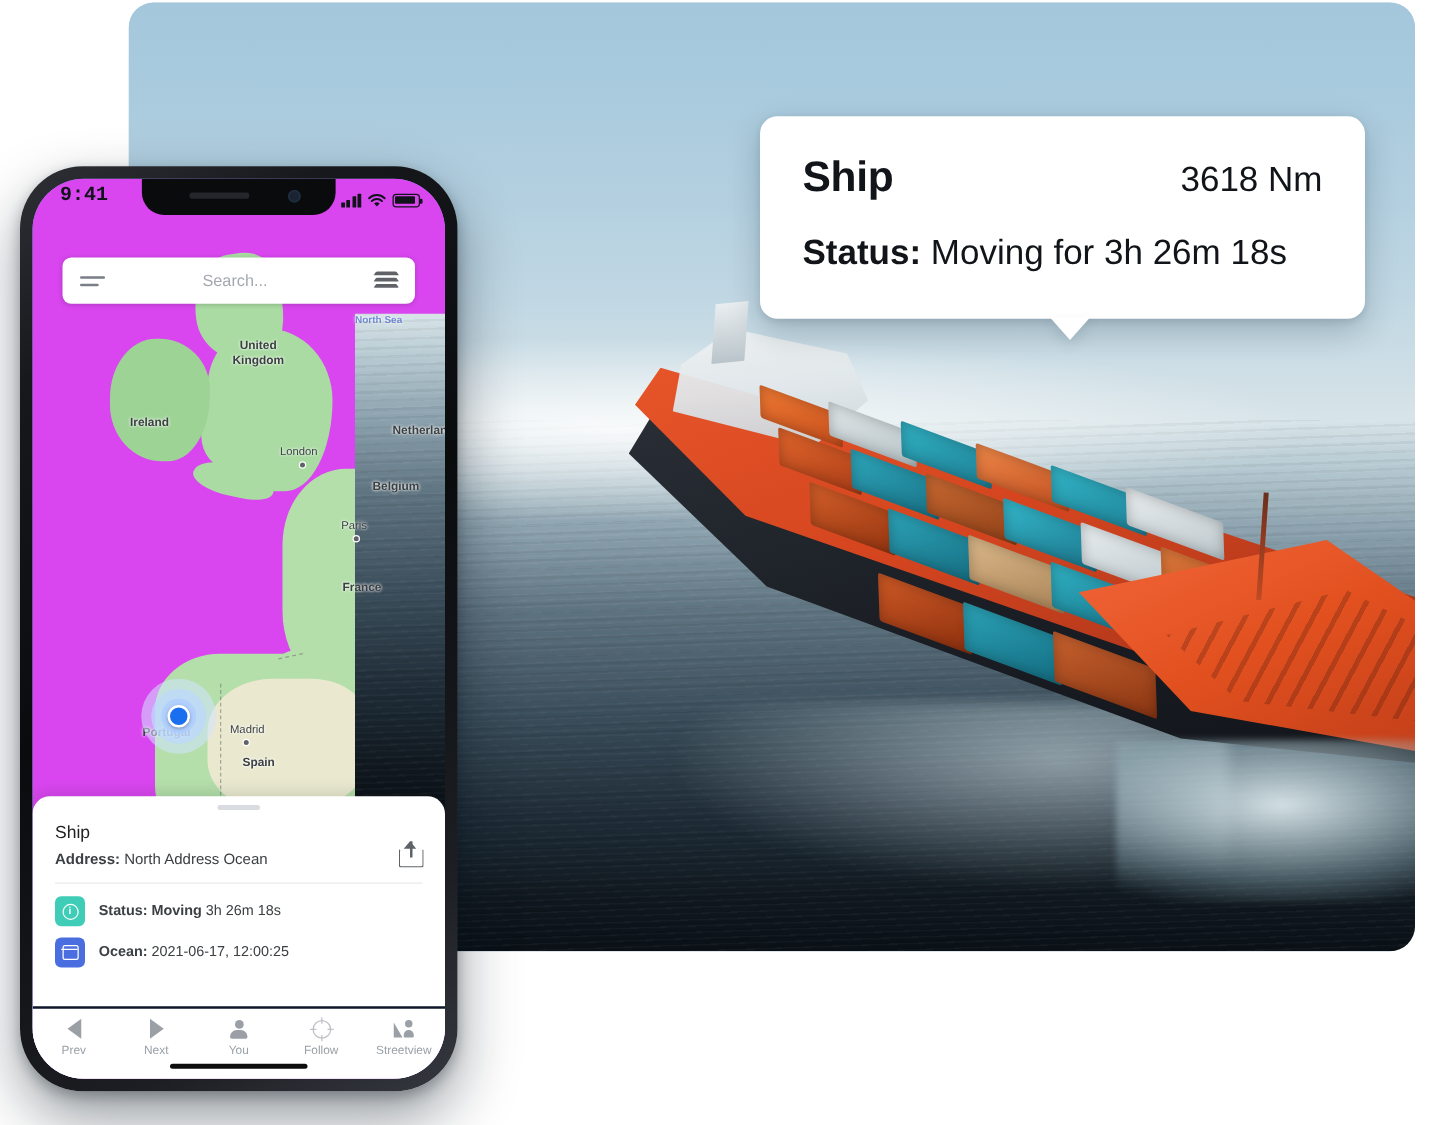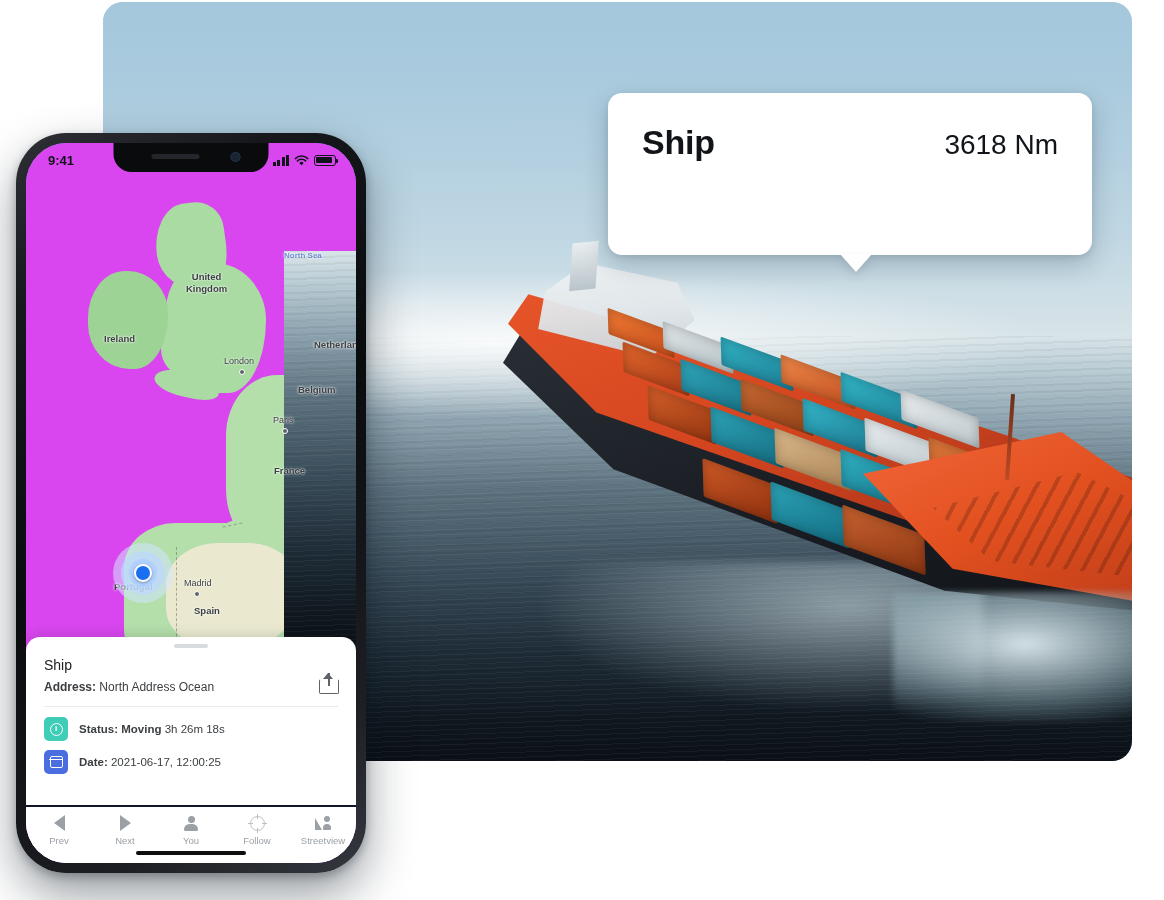--- a/index.html
+++ b/index.html
@@ -144,23 +144,23 @@
   }
   .notch .camera {
     position:absolute; right:28px; top:9px; width:10px; height:10px;
     border-radius:50%; background:#1a2330;
     box-shadow: inset 0 0 2px #2e4a6b;
   }
 
   
   .statusbar {
     position:absolute; left:0; top:0; width:100%; height:30px; z-index:6;
-    display:flex; align-items:center; justify-content:space-between;
+    display:flex; justify-content:space-between;
     padding:4px 20px 0 22px; color:#10131a;
-    font-size:13px; font-weight:700;
+    font-size:16px; font-weight:700;font-family:Liberation Mono, monospace;
   }
   .sb-right { display:flex; align-items:center; gap:5px; }
   .bars { display:flex; align-items:flex-end; gap:1.5px; height:11px; }
   .bars i { width:3px; background:#10131a; border-radius:.5px; display:block; }
   .bars i:nth-child(1){height:4px;} .bars i:nth-child(2){height:6px;}
   .bars i:nth-child(3){height:8.5px;} .bars i:nth-child(4){height:11px;}
   .batt {
     width:22px; height:11px; border:1.6px solid #10131a; border-radius:3px;
     position:relative; padding:1.3px;
   }
@@ -352,20 +352,24 @@
       <div class="sh mast"></div>
       <div class="sh foam"></div>
     </div>
   </div>
 
   <div id="callout">
     <div class="callout-row1">
       <span class="callout-title">Ship</span>
       <span class="callout-dist">3618 Nm</span>
     </div>
+    <div class="callout-status">
+      <b>Status:</b>
+      <span>Moving for 3h 26m 18s</span>
+    </div>
   </div>
 
   <div id="phone">
     <div id="phone-screen">
 
       <div class="map">
 
         <div class="landmass" style="left:130px;top:60px;width:70px;height:86px;border-radius:48% 42% 30% 58%/58% 34% 52% 46%;transform:rotate(-8deg);"></div>
         <div class="landmass" style="left:140px;top:120px;width:100px;height:130px;border-radius:40% 52% 38% 46%/36% 44% 56% 48%;"></div>
         <div class="landmass" style="left:135px;top:180px;width:44px;height:52px;border-radius:50% 40% 48% 52%;"></div>
@@ -422,20 +426,32 @@
             <path d="M8 11.2 5.6 8.6a3.4 3.4 0 0 1 4.8 0L8 11.2Z" fill="#10131a"></path>
             <path d="M3.5 6.4a6.5 6.5 0 0 1 9 0" stroke="#10131a" stroke-width="1.7" fill="none" stroke-linecap="round"></path>
             <path d="M1.2 3.9a9.8 9.8 0 0 1 13.6 0" stroke="#10131a" stroke-width="1.7" fill="none" stroke-linecap="round"></path>
           </svg>
           <span class="batt">
               <span></span>
             </span>
         </span>
       </div>
 
+      <div class="searchbar">
+        <span class="hamburger">
+            <i></i>
+            <i></i>
+          </span>
+        <span class="search-placeholder">Search...</span>
+        <span class="layers-icon">
+            <i></i>
+            <i></i>
+            <i></i>
+          </span>
+      </div>
 
       <div class="sheet">
         <div class="grabber"></div>
         <div class="sheet-head">
           <div class="sheet-title">Ship</div>
           <div class="sheet-addr">
             <b>Address:</b>
             <span>North Address Ocean</span>
           </div>
           <div class="share-btn">
@@ -457,21 +473,21 @@
               <span>3h 26m 18s</span>
             </span>
           </div>
 
 
           <div class="row">
             <span class="row-icon" style="background:#4a6ee0;">
               <span class="ic-cal"></span>
             </span>
             <span class="row-text">
-              <b>Date:</b>
+              <b>Ocean:</b>
               <span>2021-06-17, 12:00:25</span>
             </span>
           </div>
         </div>
 
         <div class="tabbar">
           <div class="tab">
             <span class="tab-icon">
                 <span class="tri-left"></span>
               </span>

